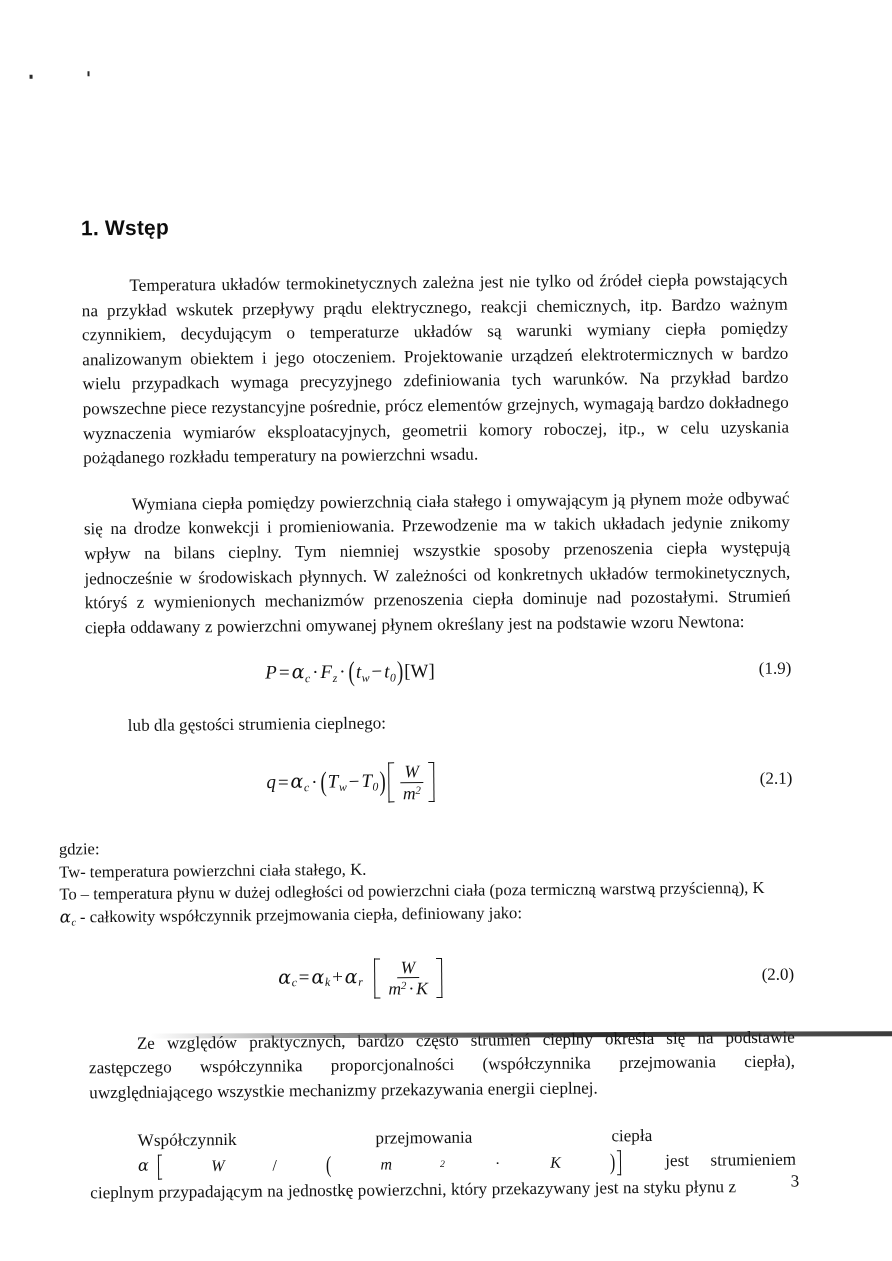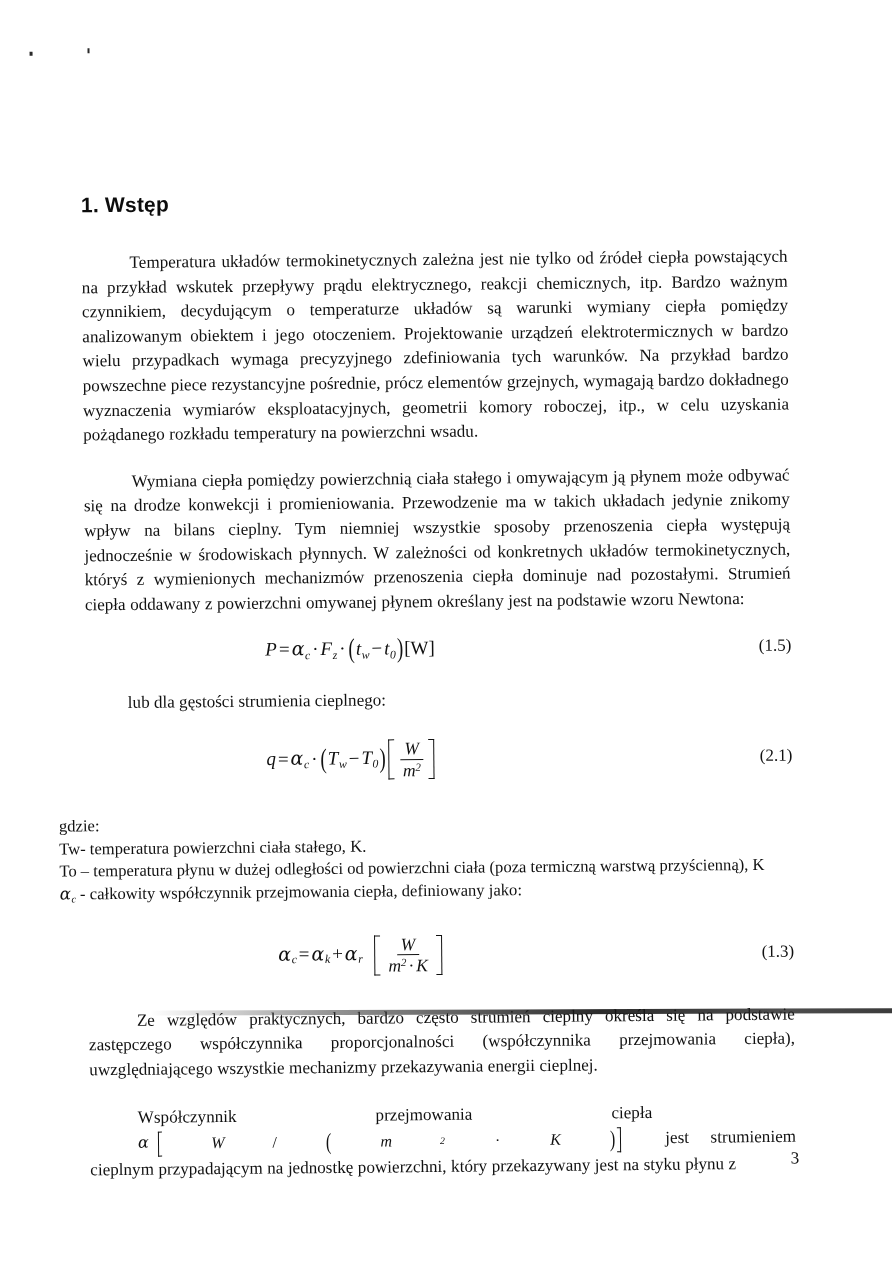--- a/index.html
+++ b/index.html
@@ -13,20 +13,21 @@
     overflow: hidden;
     font-family: "Liberation Serif", "DejaVu Serif", serif;
     color: #111111;
   }
 
   #page {
     position: relative;
     width: 892px;
     height: 1016px;
     background: #ffffff;
+    margin-top: 23px;
   }
 
   
   #scan-skew {
     position: absolute;
     left: 0;
     top: 0;
     width: 892px;
     height: 1261px;
     transform: rotate(-0.55deg);
@@ -241,21 +242,21 @@
       <h1 class="heading">1. Wstęp</h1>
 
       <p class="body-par">Temperatura układów termokinetycznych zależna jest nie tylko od źródeł ciepła powstających na przykład wskutek przepływy prądu elektrycznego, reakcji chemicznych, itp. Bardzo ważnym czynnikiem, decydującym o temperaturze układów są warunki wymiany ciepła pomiędzy analizowanym obiektem i jego otoczeniem. Projektowanie urządzeń elektrotermicznych w bardzo wielu przypadkach wymaga precyzyjnego zdefiniowania tych warunków. Na przykład bardzo powszechne piece rezystancyjne pośrednie, prócz elementów grzejnych, wymagają bardzo dokładnego wyznaczenia wymiarów eksploatacyjnych, geometrii komory roboczej, itp., w celu uzyskania pożądanego rozkładu temperatury na powierzchni wsadu.</p>
 
       <p class="body-par">Wymiana ciepła pomiędzy powierzchnią ciała stałego i omywającym ją płynem może odbywać się na drodze konwekcji i promieniowania. Przewodzenie ma w takich układach jedynie znikomy wpływ na bilans cieplny. Tym niemniej wszystkie sposoby przenoszenia ciepła występują jednocześnie w środowiskach płynnych. W zależności od konkretnych układów termokinetycznych, któryś z wymienionych mechanizmów przenoszenia ciepła dominuje nad pozostałymi. Strumień ciepła oddawany z powierzchni omywanej płynem określany jest na podstawie wzoru Newtona:</p>
 
       <div class="eq-row" style="margin: 12px 0 26px 0;">
         <div class="eq-body">
           <span class="mi">P</span><span class="mop">=</span><span class="mgreek">α</span><sub class="msub">c</sub><span class="mop">·</span><span class="mi">F</span><sub class="msub">z</sub><span class="mop">·</span><span class="bigparen">(</span><span class="mi">t</span><sub class="msub">w</sub><span class="mop">−</span><span class="mi">t</span><sub class="msub">0</sub><span class="bigparen">)</span><span class="mup">[W]</span>
         </div>
-        <span class="eq-num">(1.5)</span>
+        <span class="eq-num">(1.9)</span>
       </div>
 
       <p class="lub-line">lub dla gęstości strumienia cieplnego:</p>
 
       <div class="eq-row" style="margin: 26px 0 30px 0;">
         <div class="eq-body">
           <span class="mi">q</span><span class="mop">=</span><span class="mgreek">α</span><sub class="msub">c</sub><span class="mop">·</span><span class="bigparen">(</span><span class="mi">T</span><sub class="msub">w</sub><span class="mop">−</span><span class="mi">T</span><sub class="msub">0</sub><span class="bigparen">)</span><span class="brk">
               <span class="bl"></span>
               <span class="bc">
                 <span class="frac">
@@ -282,21 +283,21 @@
               <span class="bl"></span>
               <span class="bc">
                 <span class="frac">
                   <span class="num">W</span>
                   <span class="den"><span class="mi">m</span><sup class="msup">2</sup><span class="mop">·</span><span class="mi">K</span></span>
                 </span>
               </span>
               <span class="br"></span>
             </span>
         </div>
-        <span class="eq-num">(1.3)</span>
+        <span class="eq-num">(2.0)</span>
       </div>
 
       <p class="body-par" style="margin-top:30px;">Ze względów praktycznych, bardzo często strumień cieplny określa się na podstawie zastępczego współczynnika proporcjonalności (współczynnika przejmowania ciepła), uwzględniającego wszystkie mechanizmy przekazywania energii cieplnej.</p>
 
       <p class="body-par" style="margin-top:24px;"><span>Współczynnik przejmowania ciepła</span>&nbsp;&nbsp;<span class="inline-math"><span class="mgreek">α</span>&nbsp;&nbsp;<span class="brk" style="margin:0 1px;">
               <span class="bl" style="width:3px; margin-right:1px;"></span>
               <span class="bc">
                 <span class="mi">W</span>
                 <span class="mup">/</span>
                 <span class="bigparen">(</span>

